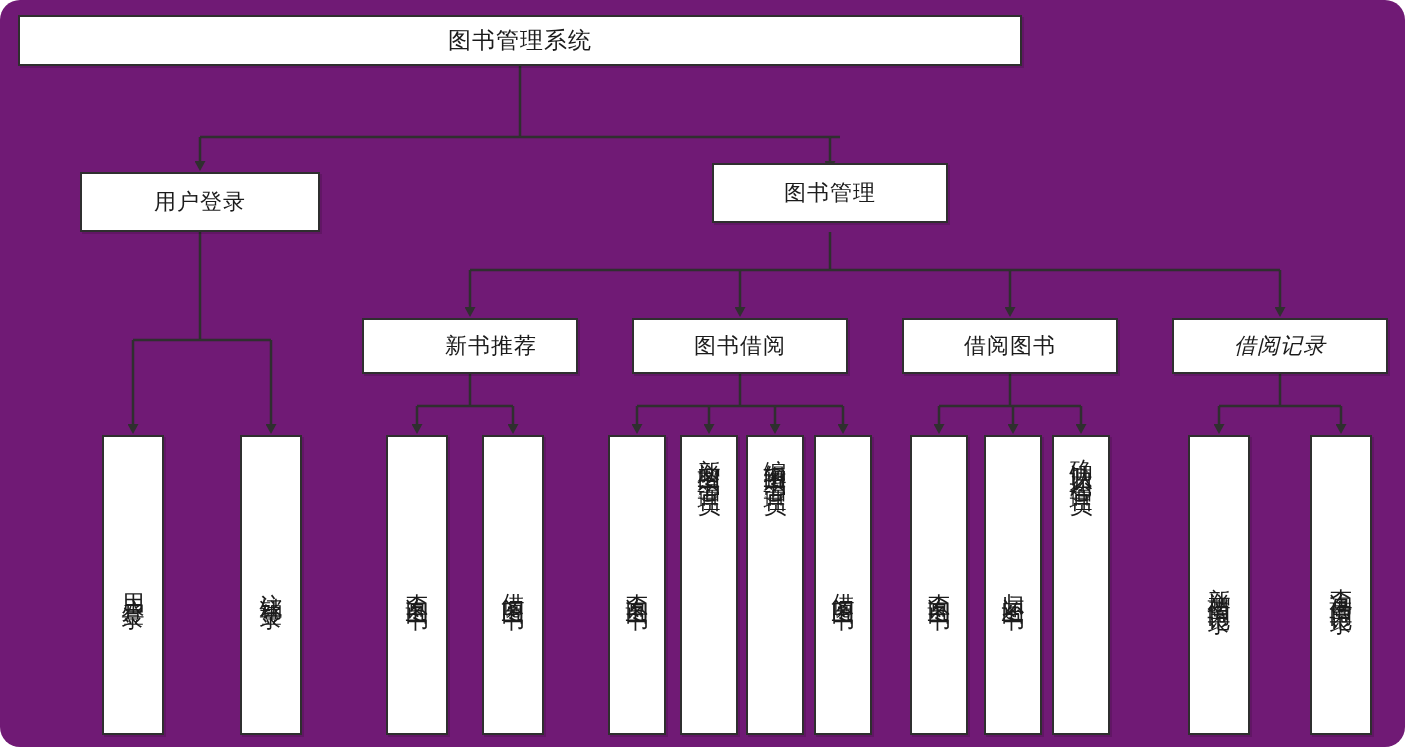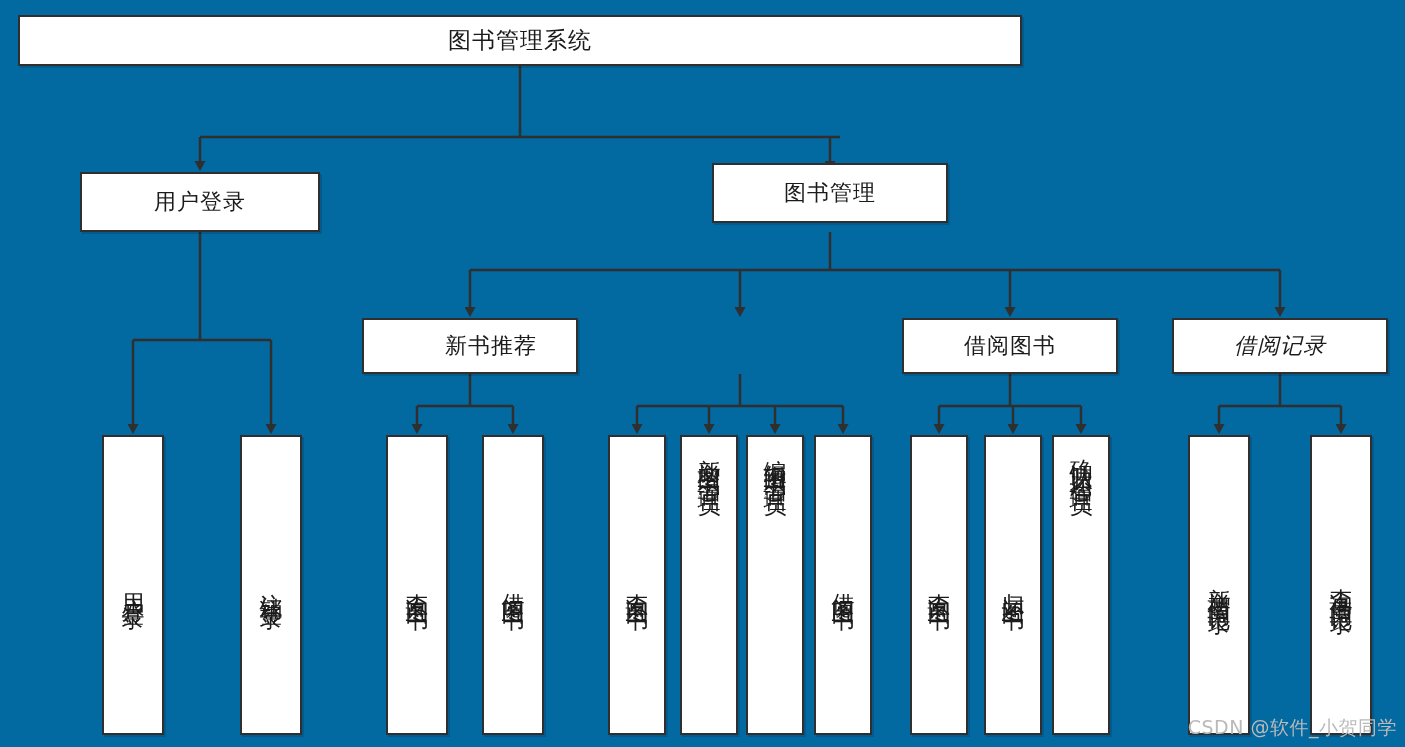--- a/index.html
+++ b/index.html
@@ -8,22 +8,23 @@
     padding: 0;
     background: #ffffff;
   }
   body {
     font-family: "DejaVu Sans", "Liberation Sans", sans-serif;
   }
   #canvas {
     position: relative;
     width: 1405px;
     height: 747px;
-    background: #0369a1;
+    background: #701a75;
     overflow: hidden;
+    border-radius: 20px;
   }
   
   #wires {
     position: absolute;
     left: 0;
     top: 0;
     width: 1405px;
     height: 747px;
     pointer-events: none;
   }
@@ -145,20 +146,23 @@
   <div class="node h" style="left:80px; top:172px; width:240px; height:60px;">
     <span class="label">用户登录</span>
   </div>
   <div class="node h" style="left:712px; top:163px; width:236px; height:60px;">
     <span class="label">图书管理</span>
   </div>
 
   <div class="node h" style="left:362px; top:318px; width:216px; height:56px;padding-left:42px;">
     <span class="label">新书推荐</span>
   </div>
+  <div class="node h" style="left:632px; top:318px; width:216px; height:56px;">
+    <span class="label">图书借阅</span>
+  </div>
   <div class="node h" style="left:902px; top:318px; width:216px; height:56px;">
     <span class="label">借阅图书</span>
   </div>
   <div class="node h" style="left:1172px; top:318px; width:216px; height:56px;font-style:italic;">
     <span class="label">借阅记录</span>
   </div>
 
   <div class="node v centered" style="left:102px; top:435px; width:62px; height:300px;">
     <span class="label">用户登录</span>
   </div>
@@ -196,15 +200,14 @@
     <span class="label">确认归还（管理员）</span>
   </div>
 
   <div class="node v centered" style="left:1188px; top:435px; width:62px; height:300px;">
     <span class="label">新增借阅记录</span>
   </div>
   <div class="node v centered" style="left:1310px; top:435px; width:62px; height:300px;">
     <span class="label">查询借阅记录</span>
   </div>
 
-  <div id="watermark">CSDN @软件_小贺同学</div>
 
 </div>
 
 </body></html>

